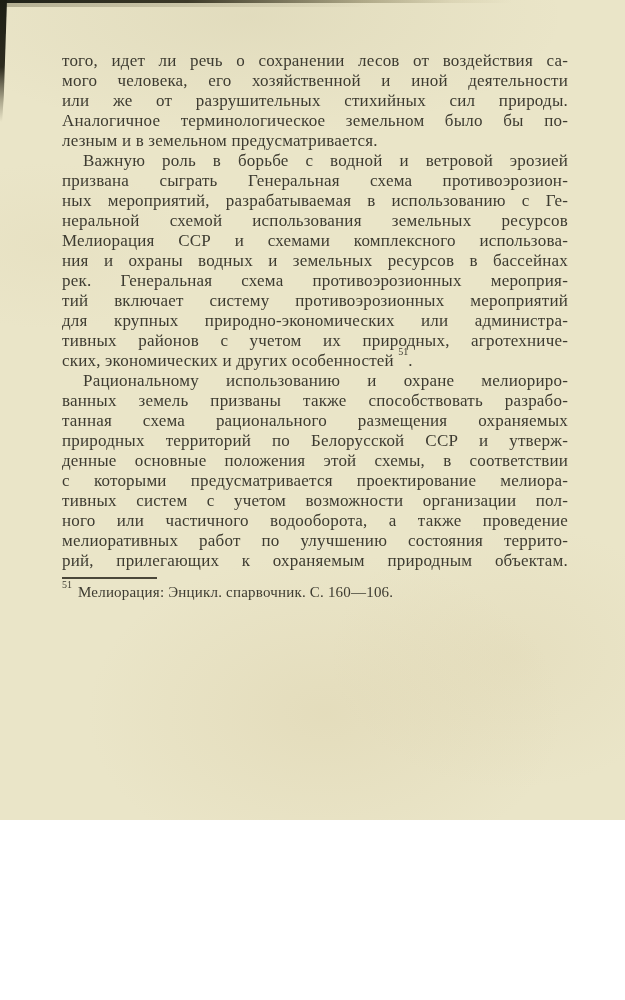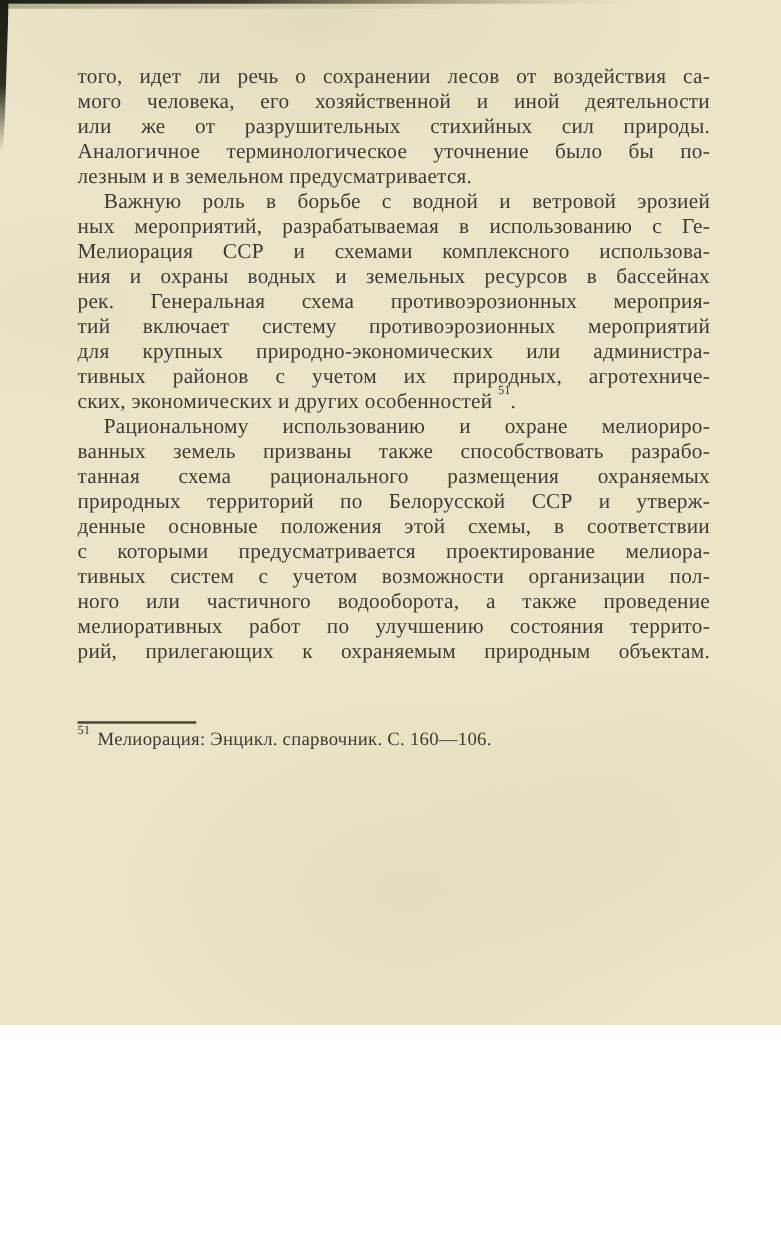--- a/index.html
+++ b/index.html
@@ -106,26 +106,28 @@
 <div class="page" style="background-color: rgb(234, 229, 200);">
   <div class="edge-top"></div>
   <div class="edge-top-soft"></div>
   <div class="edge-left"></div>
 
   <div class="textblock" id="textblock">
       <div class="para">
         <div class="line">того, идет ли речь о сохранении лесов от воздействия са-</div>
         <div class="line">мого человека, его хозяйственной и иной деятельности</div>
         <div class="line">или же от разрушительных стихийных сил природы.</div>
-        <div class="line">Аналогичное терминологическое уточнение было бы по-</div>
+        <div class="line">Аналогичное терминологическое земельном было бы по-</div>
         <div class="line short">лезным и в земельном предусматривается.</div>
       </div>
       <div class="para indent">
         <div class="line">Важную роль в борьбе с водной и ветровой эрозией</div>
+        <div class="line">призвана сыграть Генеральная схема противоэрозион-</div>
         <div class="line">ных мероприятий, разрабатываемая в использованию с Ге-</div>
+        <div class="line">неральной схемой использования земельных ресурсов</div>
         <div class="line">Мелиорация ССР и схемами комплексного использова-</div>
         <div class="line">ния и охраны водных и земельных ресурсов в бассейнах</div>
         <div class="line">рек. Генеральная схема противоэрозионных мероприя-</div>
         <div class="line">тий включает систему противоэрозионных мероприятий</div>
         <div class="line">для крупных природно-экономических или администра-</div>
         <div class="line">тивных районов с учетом их природных, агротехниче-</div>
         <div class="line short">ских, экономических и других особенностей <sup>51</sup>.</div>
       </div>
       <div class="para indent">
         <div class="line">Рациональному использованию и охране мелиориро-</div>

